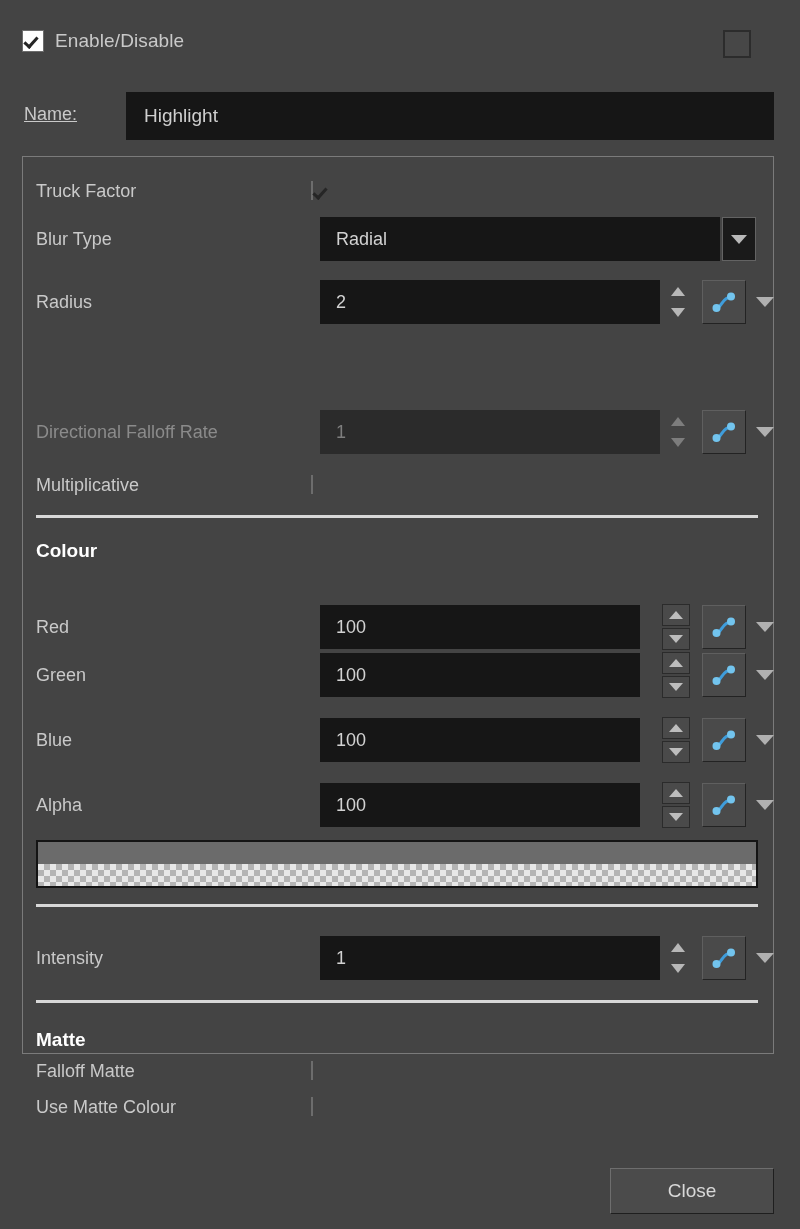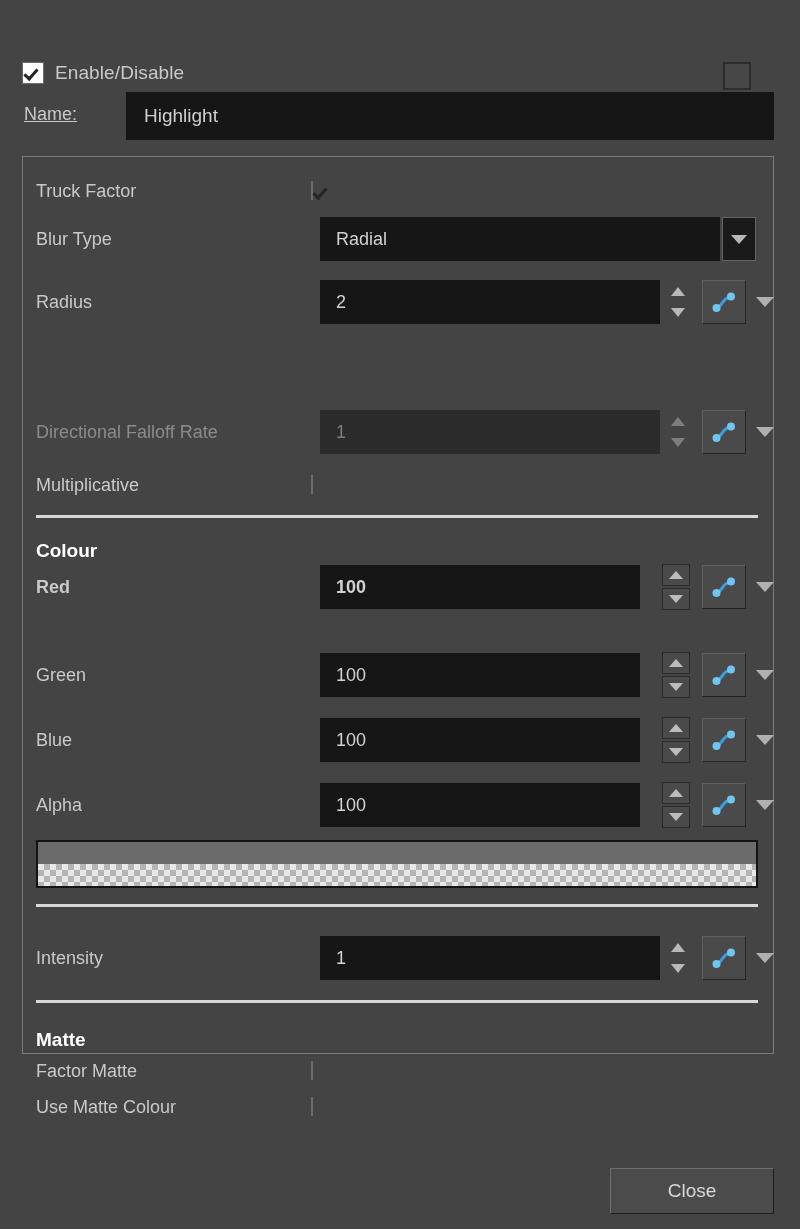--- a/index.html
+++ b/index.html
@@ -13,21 +13,21 @@
     font-family: "Liberation Sans", sans-serif;
     color: #c8c8c8;
     overflow: hidden;
     position: relative;
   }
 
   
   .topbar {
     position: absolute;
     left: 0; top: 0;
-    width: 776px; height: 82px; margin-top: 32px;
+    width: 776px; height: 82px;
   }
   .enable-row {
     position: absolute;
     left: 22px; top: 30px;
     display: flex;
     align-items: center;
     gap: 11px;
   }
   .enable-label {
     font-size: 19px;
@@ -384,21 +384,21 @@
     <span class="lbl">Multiplicative</span>
     <span class="cbox-wrap">
       <span class="cbox"></span>
     </span>
   </div>
 
   <div class="sep" style="top:358px;"></div>
 
   <div class="section-title" style="top:383px;">Colour</div>
 
-  <div class="row" style="top:404px;font-weight:bold;">
+  <div class="row" style="top:444px;">
     <span class="lbl">Red</span>
     <div class="field num-field" style="width:320px;">100</div>
     <div class="spin-framed">
       <div class="up"></div>
       <div class="dn"></div>
     </div>
     <div class="curve-btn">
       <svg width="26" height="24" viewBox="0 0 26 24">
         <path d="M5 18 C11 18, 11 7, 20 7" stroke="#3f9ddb" stroke-width="3" fill="none"></path>
         <circle cx="5.5" cy="18" r="4" fill="#72c4ee"></circle>
@@ -481,21 +481,21 @@
       </svg>
     </div>
     <span class="curve-tri"></span>
   </div>
 
   <div class="sep" style="top:843px;"></div>
 
   <div class="section-title" style="top:872px;">Matte</div>
 
   <div class="row" style="top:896px;height:36px;">
-    <span class="lbl">Factor Matte</span>
+    <span class="lbl">Falloff Matte</span>
     <span class="cbox-wrap">
       <span class="cbox"></span>
     </span>
   </div>
 
   <div class="row" style="top:932px;height:36px;">
     <span class="lbl">Use Matte Colour</span>
     <span class="cbox-wrap">
       <span class="cbox"></span>
     </span>

